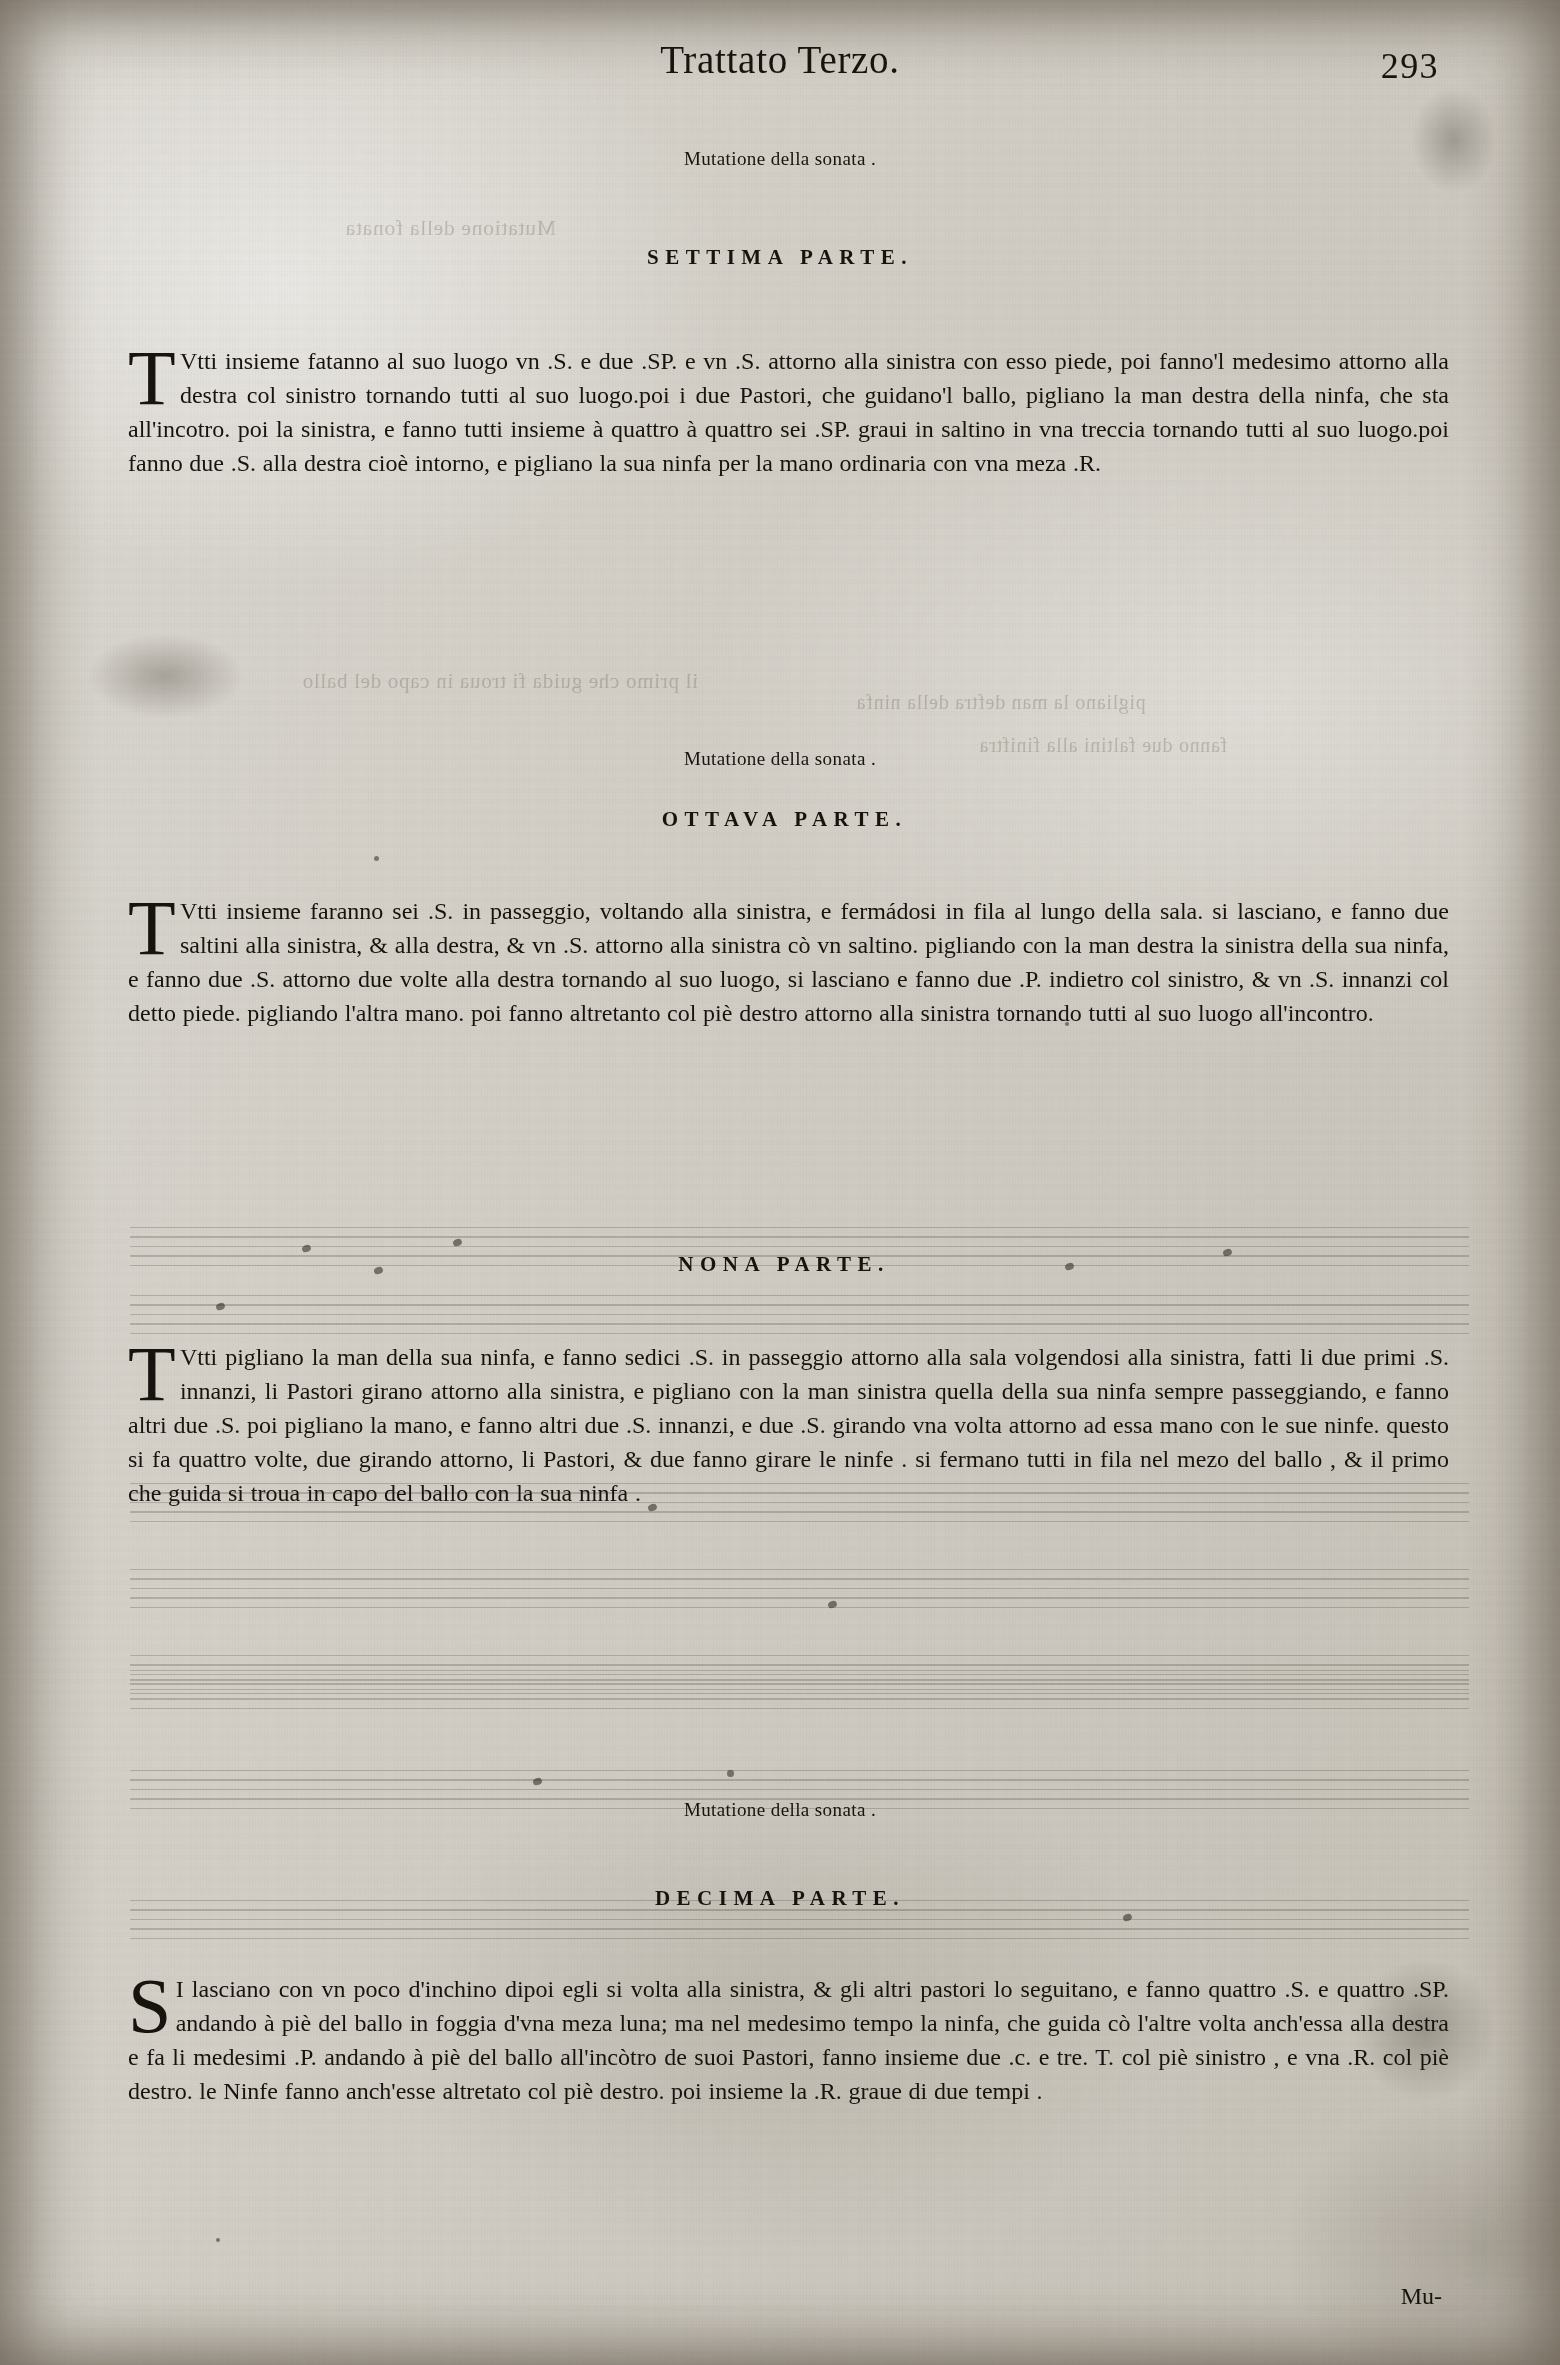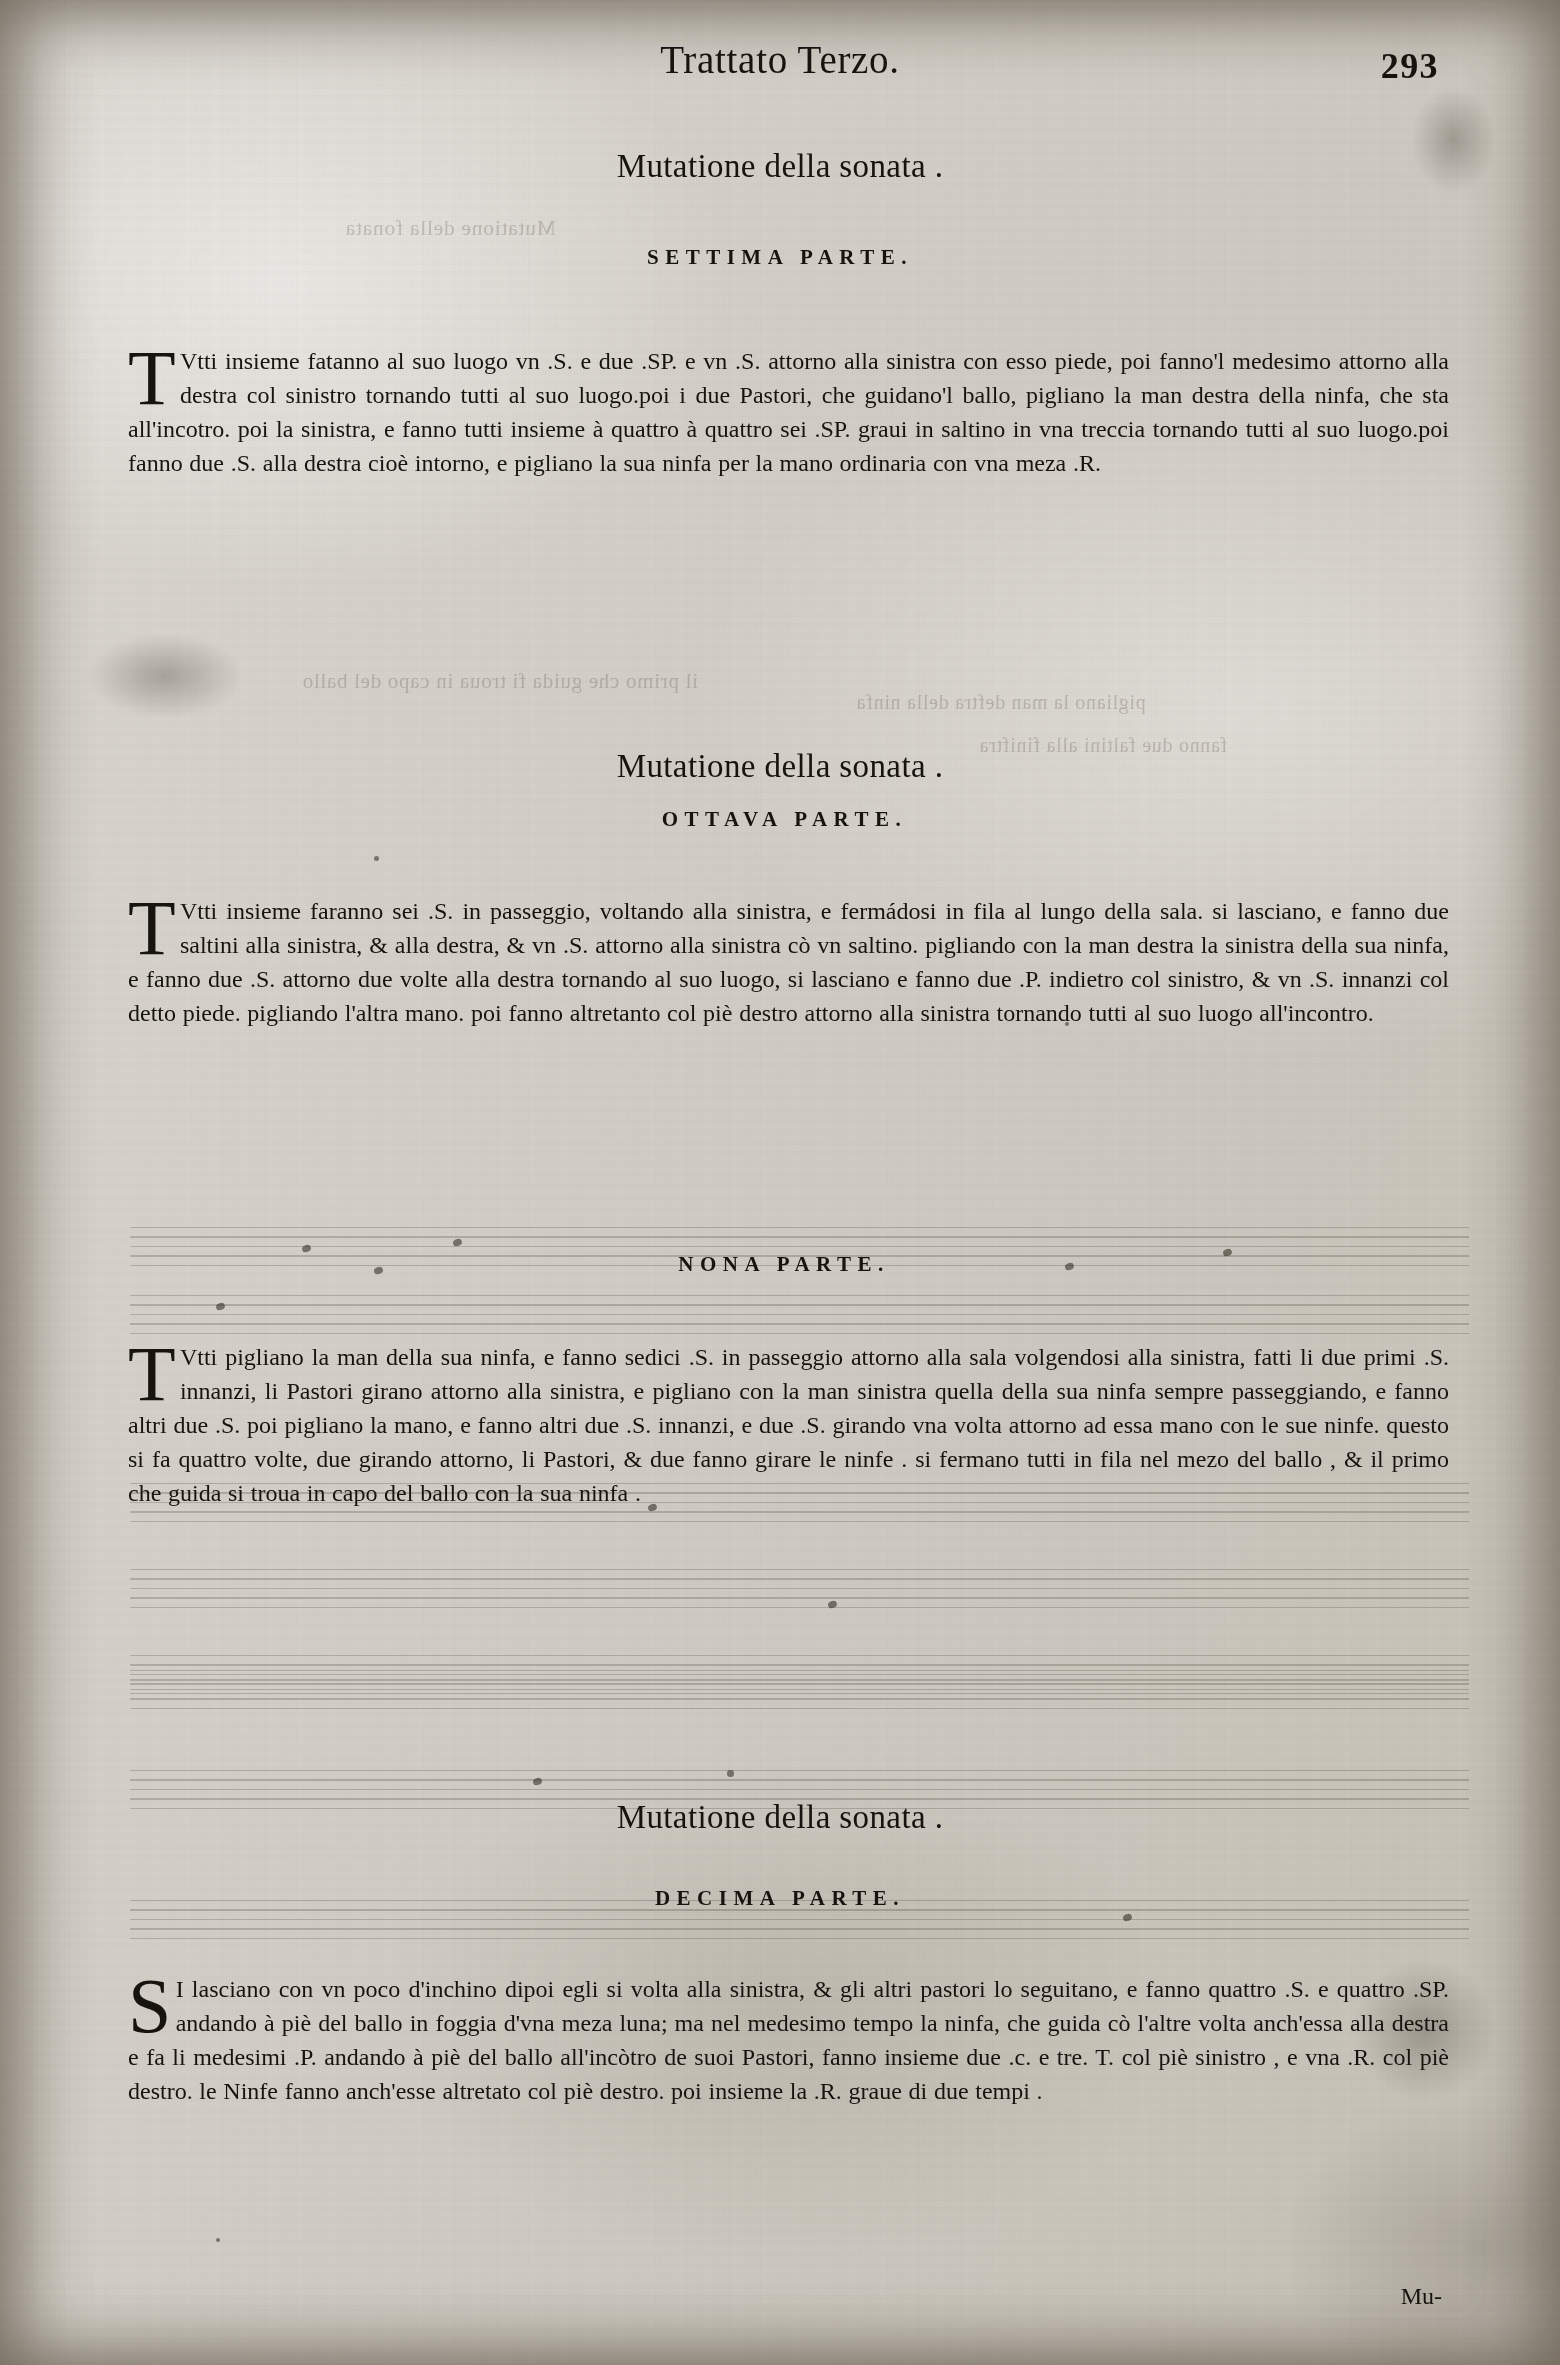--- a/index.html
+++ b/index.html
@@ -88,27 +88,26 @@
     letter-spacing: 0.7px;
     display: inline-block;
     font-family: "Liberation Serif", serif;
   }
   .folio {
     position: absolute;
     top: 45px;
     right: 121px;
     font-size: 36px;
     letter-spacing: 1.4px;
-    font-weight: bold;
   }
   .subhead {
     position: absolute;
     left: 0; right: 0;
     text-align: center;
-    font-size: 33px;
+    font-size: 19px;
     letter-spacing: 0.4px;
   }
   .secthead {
     position: absolute;
     left: 0; right: 0;
     text-align: center;
     font-size: 21px;
     letter-spacing: 6.5px;
     font-weight: bold;
   }

